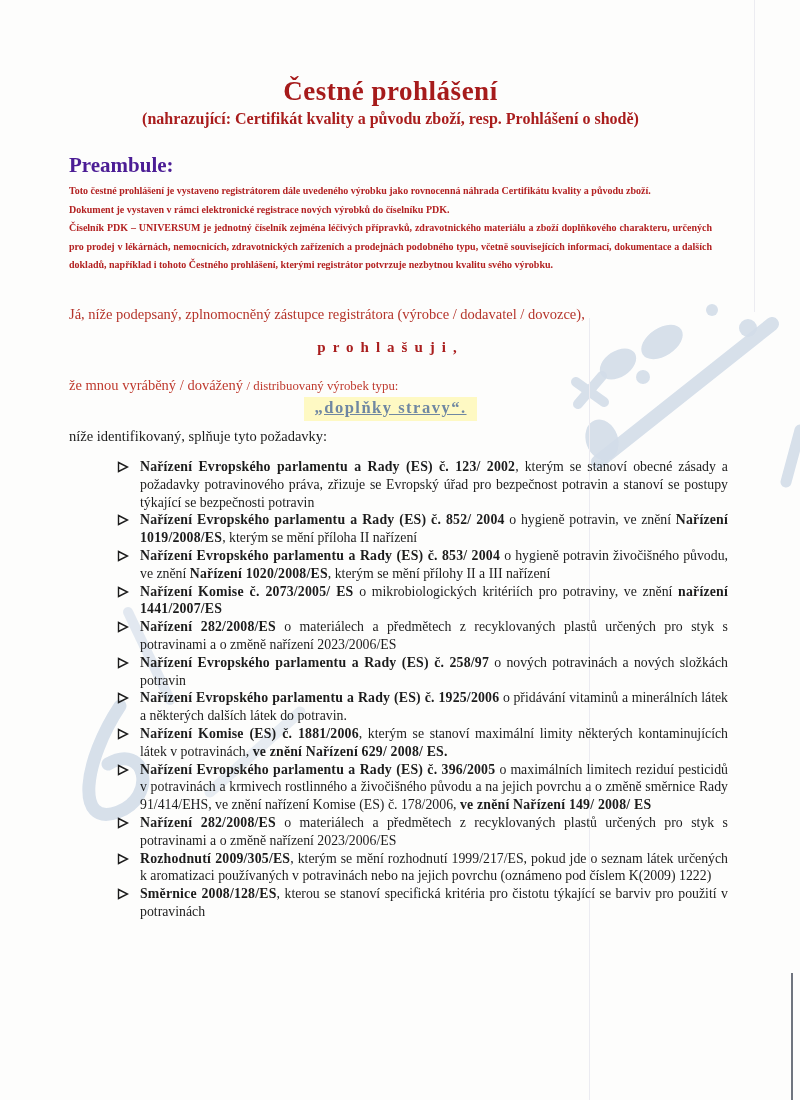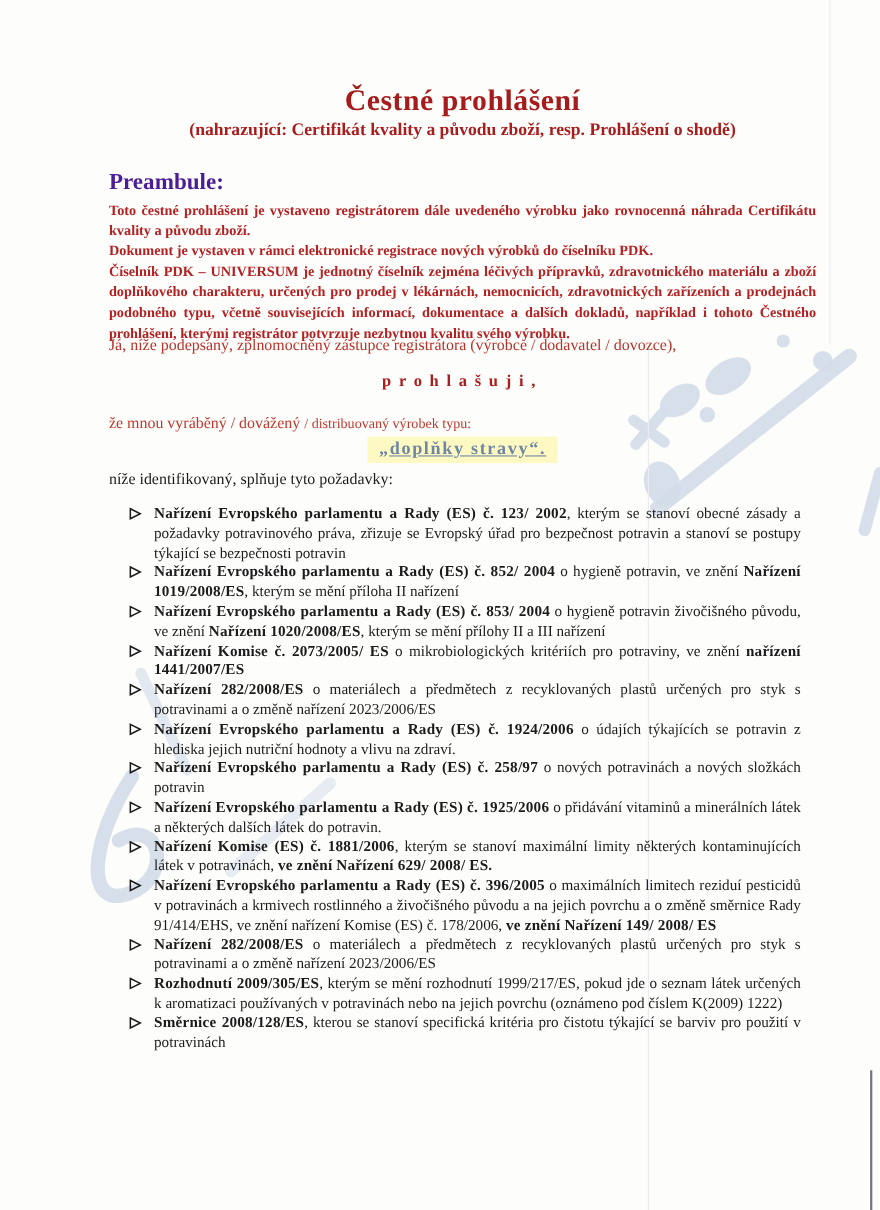--- a/index.html
+++ b/index.html
@@ -1,38 +1,38 @@
 <!DOCTYPE html>
 <html><head>
 <meta charset="utf-8">
 <style>
   html,body { margin:0; padding:0; background:#e8e8e8; }
   .page {
     position:relative; width:800px; height:1100px; margin:0 auto;
     background:#fdfdfc; overflow:hidden;
     font-family:"Liberation Serif", serif; color:#1b1b1b;
   }
-  .content { position:absolute; left:99px; width:643px; }
+  .content { position:absolute; left:69px; width:643px; }
 
   
   .header { top:76px; text-align:center; }
   .doc-title {
     margin:0; font-size:27px; font-weight:bold; color:#a61b1b; letter-spacing:0.5px;
   }
   .doc-subtitle {
     margin:3px 0 0 0; font-size:16px; font-weight:bold; color:#a91d1d;
   }
 
   
   .preamble { top:153px; }
   .preamble-heading {
     margin:0 0 4px 0; font-size:21px; font-weight:bold; color:#4c1d95;
   }
   .preamble p {
-    margin:0; font-size:13px; font-weight:bold; color:#b32222;
+    margin:0; font-size:10px; font-weight:bold; color:#b32222;
     line-height:18.6px; text-align:justify;
   }
 
   
   .decl-intro {
     top:306px; text-align:left; font-size:14.5px; color:#b5342a; width:643px;
   }
   .decl-verb {
     top:339px; text-align:center; font-size:15px; font-weight:bold;
     color:#a91d1d; letter-spacing:7px; width:643px;
@@ -146,25 +146,20 @@
         </span><span><b>Nařízení Komise č. 2073/2005/ ES</b><span> o mikrobiologických kritériích pro potraviny, ve znění </span><b>nařízení 1441/2007/ES</b></span></li>
       <li><span class="bullet">
           <svg width="12" height="12" viewBox="0 0 12 12">
             <polygon points="1.5,1.5 10.5,6 1.5,10.5" fill="none" stroke="#1c1c1c" stroke-width="1.4" stroke-linejoin="miter"></polygon>
           </svg>
         </span><span><b>Nařízení 282/2008/ES</b><span> o materiálech a předmětech z recyklovaných plastů určených pro styk s potravinami a o změně nařízení 2023/2006/ES</span></span></li>
       <li><span class="bullet">
           <svg width="12" height="12" viewBox="0 0 12 12">
             <polygon points="1.5,1.5 10.5,6 1.5,10.5" fill="none" stroke="#1c1c1c" stroke-width="1.4" stroke-linejoin="miter"></polygon>
           </svg>
-        </span><span><b>Nařízení Evropského parlamentu a Rady (ES) č. 1924/2006</b><span> o údajích týkajících se potravin z hlediska jejich nutriční hodnoty a vlivu na zdraví.</span></span></li>
-      <li><span class="bullet">
-          <svg width="12" height="12" viewBox="0 0 12 12">
-            <polygon points="1.5,1.5 10.5,6 1.5,10.5" fill="none" stroke="#1c1c1c" stroke-width="1.4" stroke-linejoin="miter"></polygon>
-          </svg>
         </span><span><b>Nařízení Evropského parlamentu a Rady (ES) č. 258/97</b><span> o nových potravinách a nových složkách potravin</span></span></li>
       <li><span class="bullet">
           <svg width="12" height="12" viewBox="0 0 12 12">
             <polygon points="1.5,1.5 10.5,6 1.5,10.5" fill="none" stroke="#1c1c1c" stroke-width="1.4" stroke-linejoin="miter"></polygon>
           </svg>
         </span><span><b>Nařízení Evropského parlamentu a Rady (ES) č. 1925/2006</b><span> o přidávání vitaminů a minerálních látek a některých dalších látek do potravin.</span></span></li>
       <li><span class="bullet">
           <svg width="12" height="12" viewBox="0 0 12 12">
             <polygon points="1.5,1.5 10.5,6 1.5,10.5" fill="none" stroke="#1c1c1c" stroke-width="1.4" stroke-linejoin="miter"></polygon>
           </svg>

